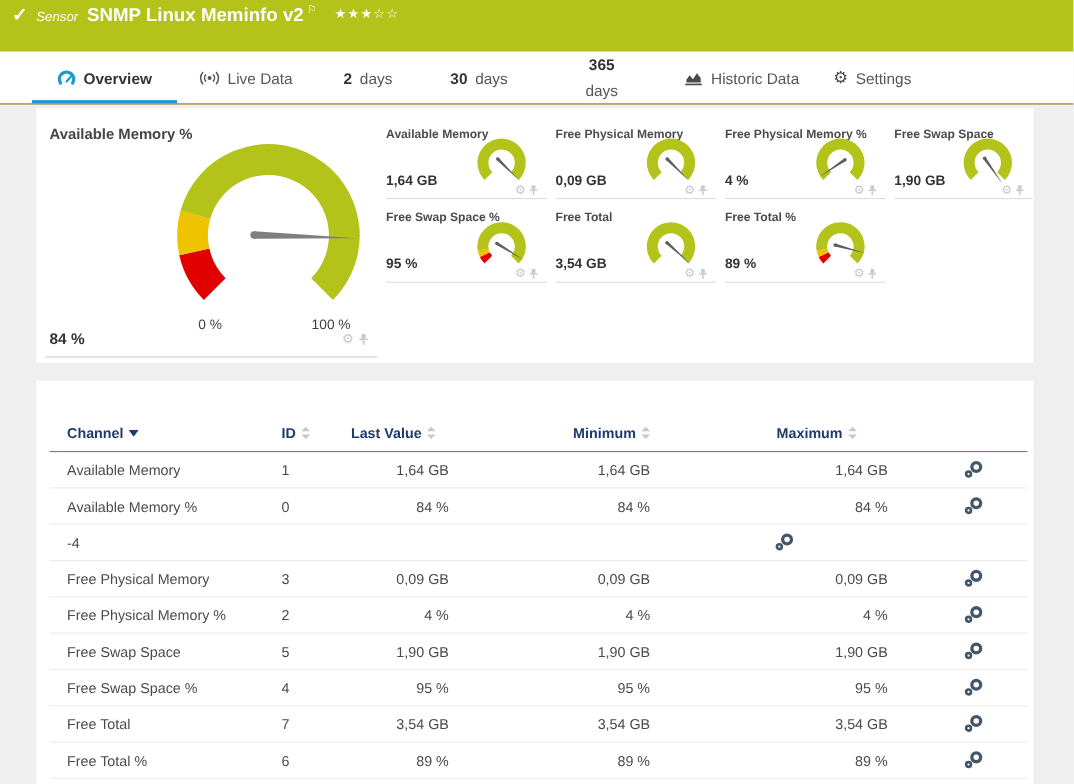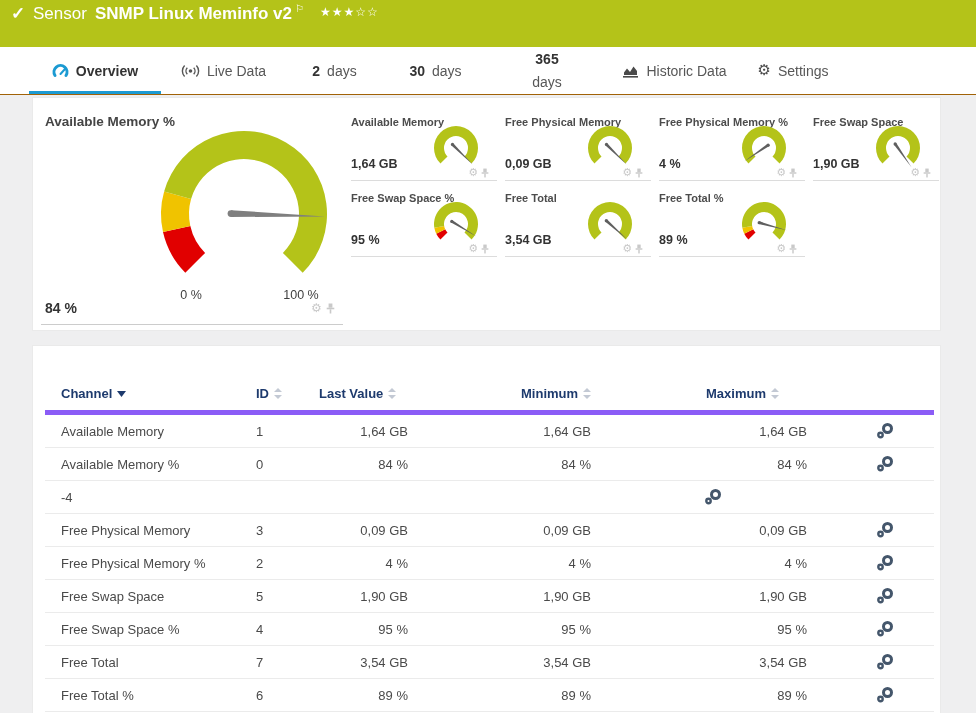--- a/index.html
+++ b/index.html
@@ -5,21 +5,21 @@
   html,body{margin:0;padding:0;}
   body{
     width:976px;height:713px;position:relative;overflow:hidden;
     background:#efeff0;font-family:"Liberation Sans",sans-serif;
     -webkit-font-smoothing:antialiased;
   }
   
   .topbar{position:absolute;top:0;left:0;width:976px;height:47px;background:#b4c319;color:#fff;}
   .topbar .check{position:absolute;left:11px;top:3px;font-size:17px;font-weight:bold;}
   .titlerow{position:absolute;left:33px;top:4px;display:flex;align-items:baseline;white-space:nowrap;}
-  .kind{font-size:17px;margin-right:8px;}
+  .kind{font-style:italic;font-size:12px;margin-right:8px;}
   .sensor-title{font-weight:bold;font-size:17px;}
   .flag{font-size:10px;vertical-align:top;position:relative;top:-7px;margin-left:3px;}
   .stars{margin-left:16px;font-size:12px;letter-spacing:1px;position:relative;top:-3px;font-family:"DejaVu Sans",sans-serif;}
   .status-ok{position:absolute;left:55px;top:27px;font-size:10.5px;font-weight:bold;margin-top:34px;}
   
   .tabs{position:absolute;top:47px;left:0;width:976px;height:48px;background:#fff;
         border-bottom:1px solid #a16207;box-sizing:border-box;display:flex;padding-left:27px;}
   .tab{height:100%;display:flex;align-items:center;justify-content:center;gap:7px;
        font-size:14px;color:#575757;position:relative;cursor:pointer;box-sizing:border-box;}
   .tab .num{font-weight:bold;color:#333;}
@@ -38,21 +38,21 @@
   .main-gauge-value{position:absolute;left:12px;top:202px;font-size:14px;font-weight:600;color:#333;}
   .mg-icons{position:absolute;left:278px;top:204px;display:flex;align-items:center;gap:4px;color:#c9c9c9;}
   .mg-line{position:absolute;left:8px;top:226px;width:302px;height:1px;background:#cccccc;}
   
   .mini{position:absolute;width:146px;height:66px;border-bottom:1px solid #dcdcdc;}
   .mini .mtitle{position:absolute;left:0;top:2px;font-size:11px;font-weight:bold;color:#4c4c4c;white-space:nowrap;}
   .mini svg.dial{position:absolute;right:8px;top:8px;}
   .mini .mvalue{position:absolute;left:0;bottom:9px;font-size:12.5px;font-weight:600;color:#333;}
   .mini .micons{position:absolute;right:8px;bottom:2px;display:flex;align-items:center;gap:3px;color:#c9c9c9;}
   
-  .thead{position:relative;height:64px;margin:0 6px 0 12px;border-bottom:5px solid #8b5cf6;}
+  .thead{position:relative;height:64px;margin:0 6px 0 12px;border-bottom:1px solid #8b5cf6;}
   .th{position:absolute;bottom:9px;font-size:13px;font-weight:bold;color:#1d3a6d;
       display:flex;align-items:center;gap:5px;cursor:pointer;white-space:nowrap;}
   .row{display:grid;grid-template-columns:195px 57px 95px 183px 216px 1fr;align-items:center;
        height:33px;margin:0 6px 0 12px;padding-left:16px;border-bottom:1px solid #ebebeb;
        font-size:13px;color:#4a4a4a;box-sizing:border-box;}
   .row .r{text-align:right;}
   .row .cicon{display:flex;justify-content:center;padding-left:28px;cursor:pointer;}
 </style>
 </head>
 <body>

